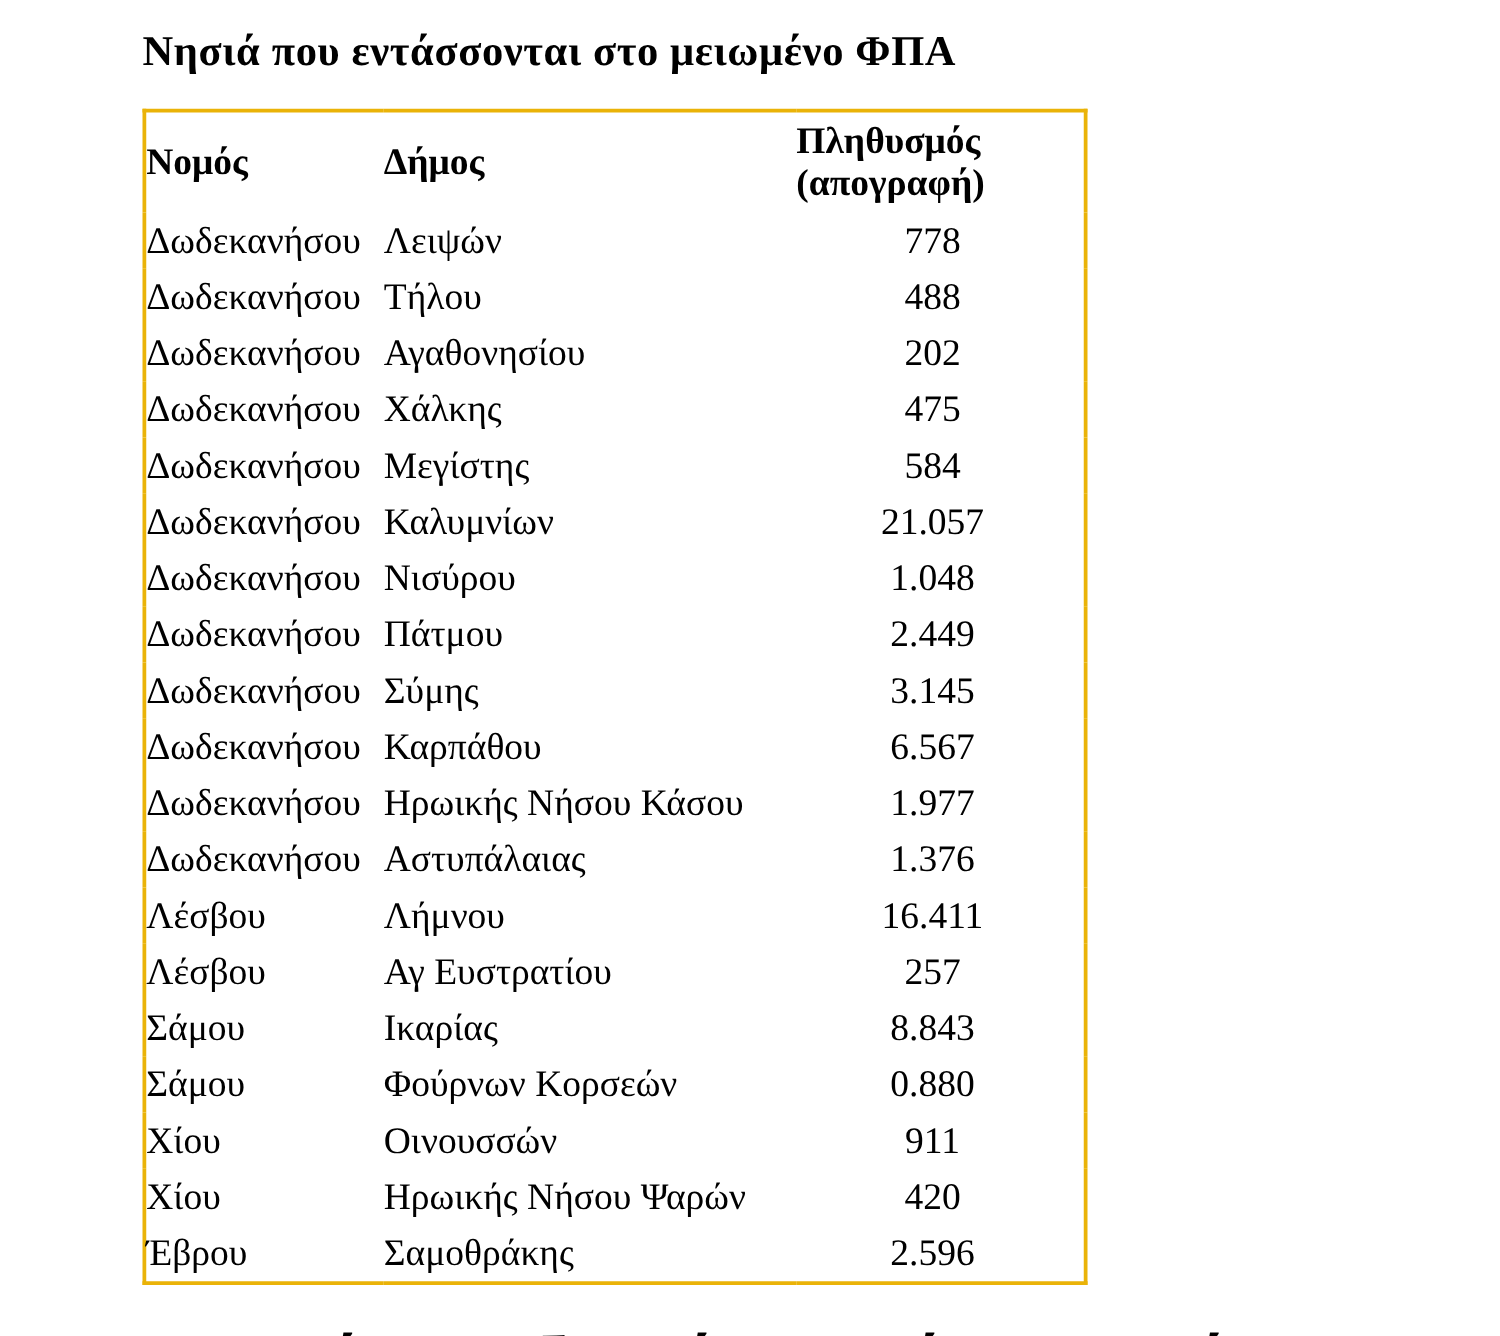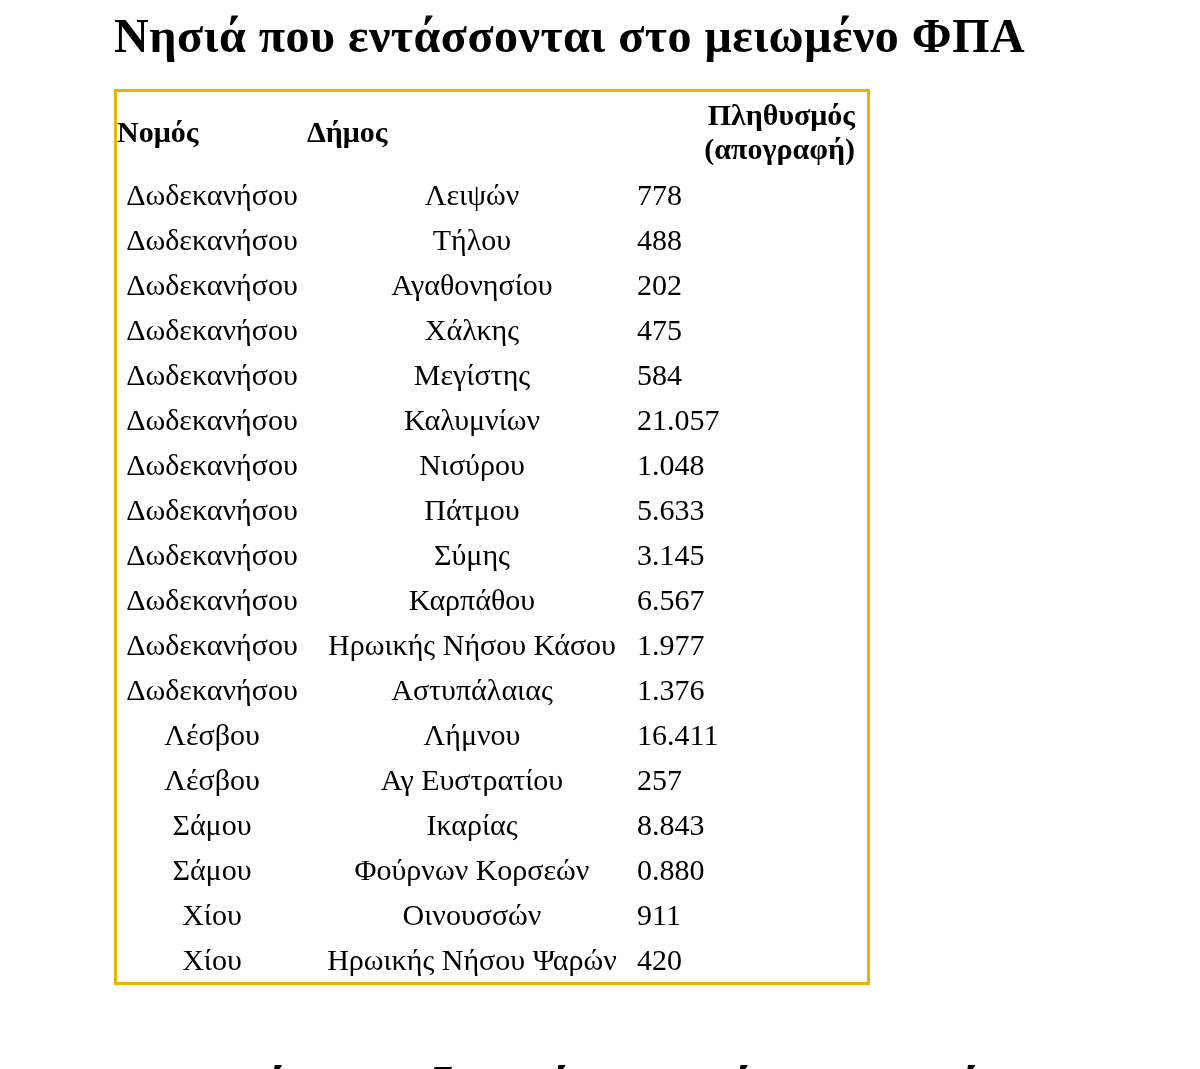--- a/index.html
+++ b/index.html
@@ -14,22 +14,22 @@
     background: #ffffff;
     color: #000000;
     font-family: "Liberation Serif", "DejaVu Serif", serif;
     overflow: hidden;
   }
   .content {
     padding-left: 114px;
   }
   .main-title {
     margin: 0;
-    padding-top: 8px;
-    font-size: 48px;
+    padding-top: 22px;
+    font-size: 34px;
     line-height: 1.15;
     font-weight: bold;
     letter-spacing: 0.5px;
     color: #000000;
     white-space: nowrap;
   }
   .vat-table {
     margin-top: 26px;
     width: 752px;
     border: 3px solid #eab308;
@@ -49,24 +49,24 @@
     font-weight: bold;
     height: 80px;
     line-height: 34px;
     vertical-align: middle;
     text-align: left;
   }
   .col-nomos  { width: 190px; padding-left: 8px; }
   .col-dimos  { width: 330px; margin-top: 38px; }
   .col-pop    { width: 218px; }
   th.col-pop  { text-align: center; padding-right: 12px; }
-  td.col-pop  { text-align: left;  padding-right: 12px; }
-  .pop-header-line { display: block; text-align: right; }
+  td.col-pop  { text-align: center;  padding-right: 12px; }
+  .pop-header-line { display: block; text-align: left; }
   tbody td { height: 45px; }
-  tbody td.col-nomos, tbody td.col-dimos { text-align: center; font-family: Liberation Serif, serif; }
+  tbody td.col-nomos, tbody td.col-dimos { text-align: left; font-family: Liberation Serif, serif; }
   
   .cutoff-caption-wrap {
     position: absolute;
     left: 114px;
     bottom: 0;
     width: 1060px;
     height: 12px;
     overflow: hidden;
   }
   .cutoff-caption {
@@ -130,21 +130,21 @@
             <td class="col-pop">21.057</td>
           </tr>
           <tr>
             <td class="col-nomos">Δωδεκανήσου</td>
             <td class="col-dimos">Νισύρου</td>
             <td class="col-pop">1.048</td>
           </tr>
           <tr>
             <td class="col-nomos">Δωδεκανήσου</td>
             <td class="col-dimos">Πάτμου</td>
-            <td class="col-pop">5.633</td>
+            <td class="col-pop">2.449</td>
           </tr>
           <tr>
             <td class="col-nomos">Δωδεκανήσου</td>
             <td class="col-dimos">Σύμης</td>
             <td class="col-pop">3.145</td>
           </tr>
           <tr>
             <td class="col-nomos">Δωδεκανήσου</td>
             <td class="col-dimos">Καρπάθου</td>
             <td class="col-pop">6.567</td>
@@ -181,20 +181,25 @@
           </tr>
           <tr>
             <td class="col-nomos">Χίου</td>
             <td class="col-dimos">Οινουσσών</td>
             <td class="col-pop">911</td>
           </tr>
           <tr>
             <td class="col-nomos">Χίου</td>
             <td class="col-dimos">Ηρωικής Νήσου Ψαρών</td>
             <td class="col-pop">420</td>
+          </tr>
+          <tr>
+            <td class="col-nomos">Έβρου</td>
+            <td class="col-dimos">Σαμοθράκης</td>
+            <td class="col-pop">2.596</td>
           </tr>
         </tbody>
     </table>
   </div>
 
   <div class="cutoff-caption-wrap">
     <p class="cutoff-caption">Περιοχές που εξαιρούνται από το μειωμένο ΦΠΑ</p>
   </div>
 </div>
 

